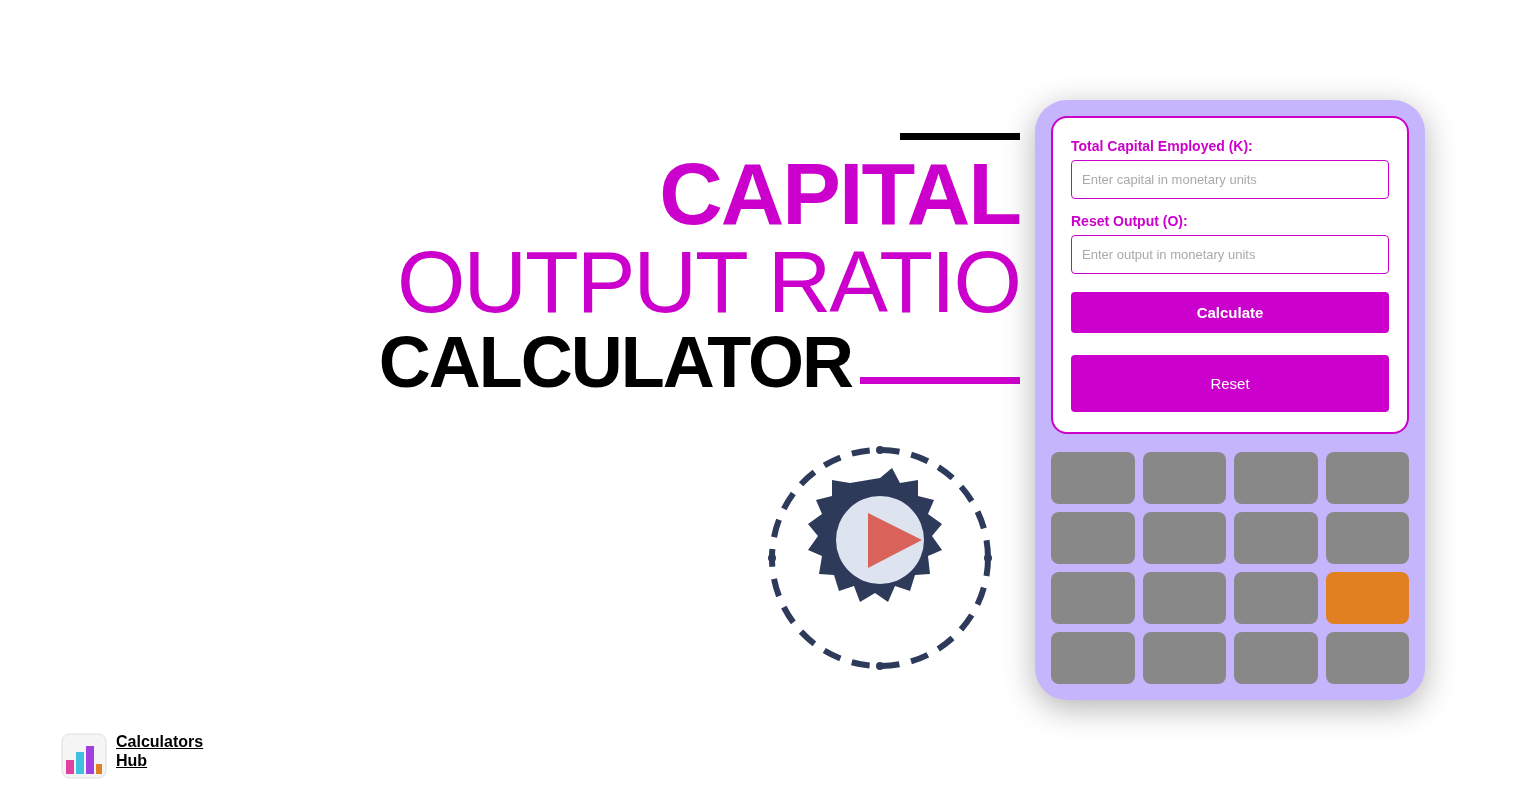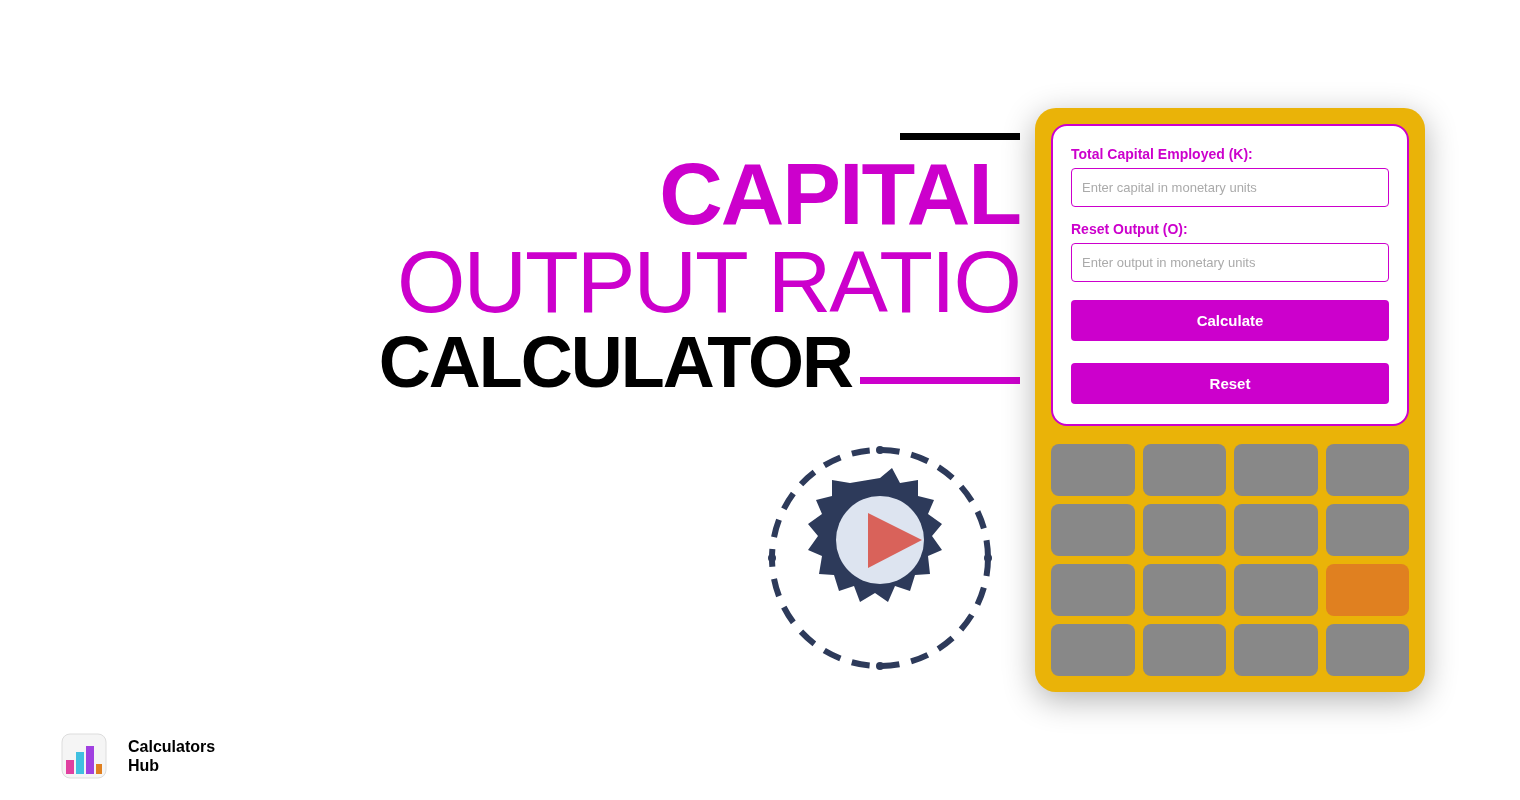--- a/index.html
+++ b/index.html
@@ -79,22 +79,22 @@
       justify-content: flex-start;
       padding-left: 30px;
     }
 
     
     .logo-section {
       position: absolute;
       bottom: 20px;
       left: 60px;
       display: flex;
-      align-items: center;
-      gap: 20px;
+      gap: 8px;
+      text-decoration: underline;
     }
 
     .logo-icon {
       width: 48px;
       height: 48px;
     }
 
     .logo-text {
       display: flex;
       flex-direction: column;
@@ -117,22 +117,22 @@
     .right-section {
       width: 420px;
       display: flex;
       align-items: center;
       justify-content: center;
       margin-right: 20px;
     }
 
     .calculator-device {
       width: 390px;
-      background: #eab308;
-      border-radius: 21px;
+      background: #c4b5fd;
+      border-radius: 32px;
       padding: 16px;
       box-shadow: 0 8px 32px rgba(0,0,0,0.3);
     }
 
     
     .calculator-screen {
       background: #ffffff;
       border-radius: 16px;
       border: 2px solid #cc00cc;
       padding: 20px 18px;
@@ -174,23 +174,23 @@
       cursor: pointer;
       margin-bottom: 22px;
     }
 
     .btn-reset {
       width: 100%;
       background: #cc00cc;
       color: #fff;
       border: none;
       border-radius: 4px;
-      padding: 12px;
+      padding: 20px;
       font-size: 15px;
-      font-weight: 700;
+      font-weight: 400;
       cursor: pointer;
     }
 
     
     .calculator-keypad {
       display: grid;
       grid-template-columns: repeat(4, 1fr);
       gap: 8px;
     }
 

